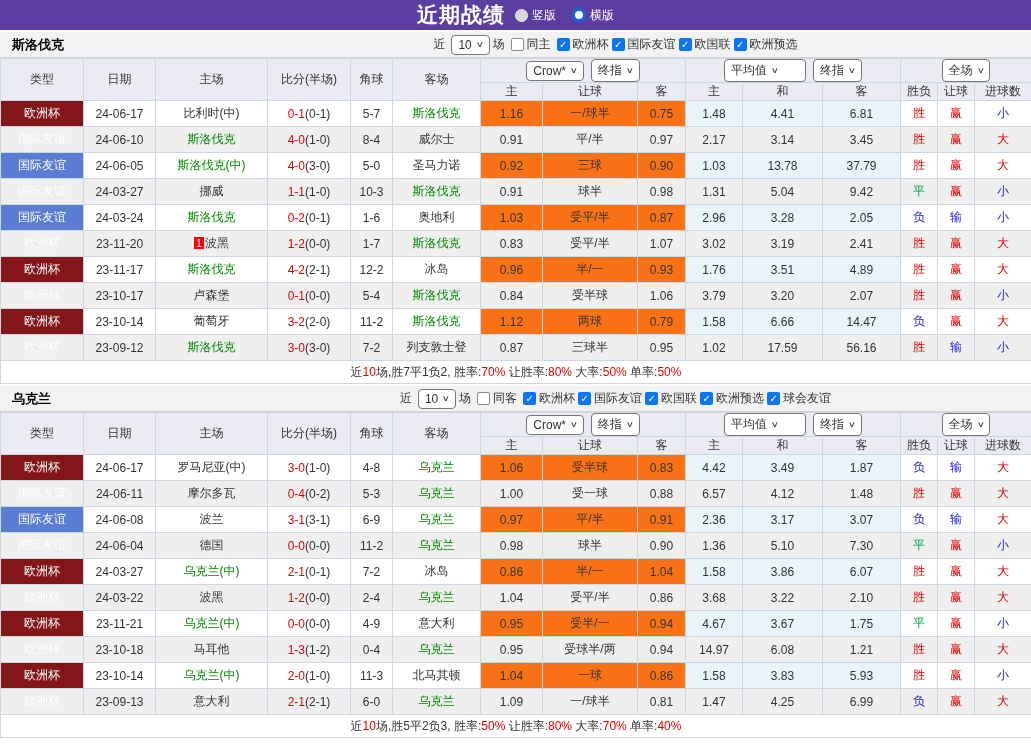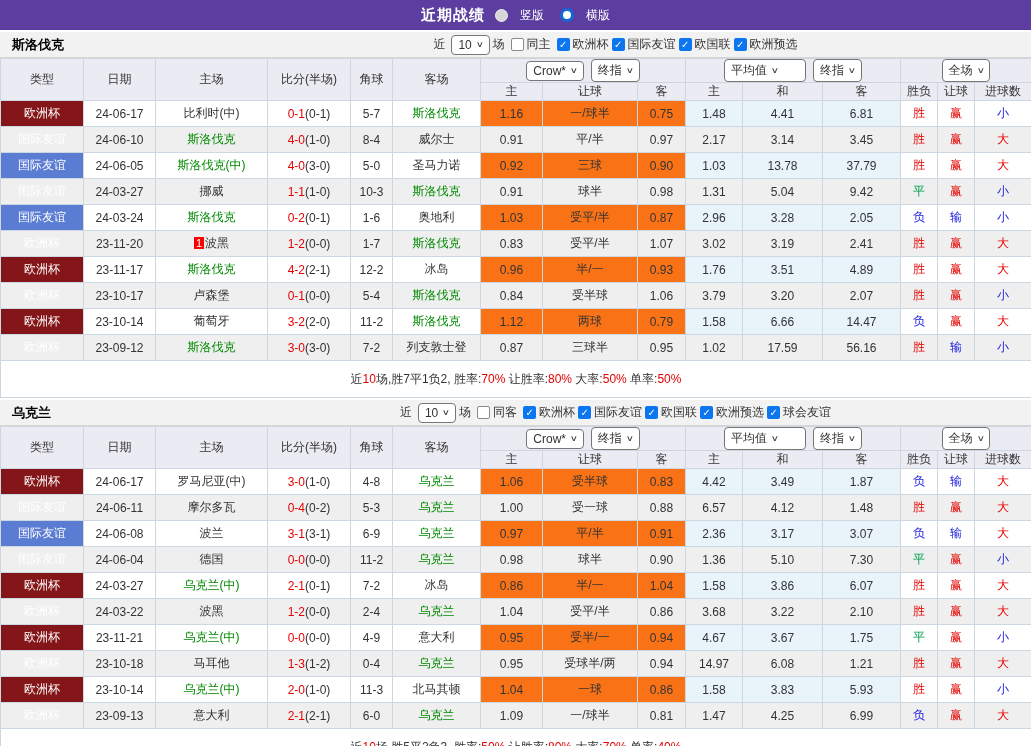--- a/index.html
+++ b/index.html
@@ -3,23 +3,23 @@
 <meta charset="utf-8">
 <style>
   * { box-sizing: border-box; }
   html,body { margin:0; padding:0; }
   body {
     width:1031px; background:#fff; color:#333;
     font-family:"Liberation Sans","DejaVu Sans",sans-serif; font-size:12px;
   }
   
   .topbar { height:30px; background:#5b3e9f; display:flex; align-items:center; justify-content:center; gap:10px; color:#fff; }
-  .topbar .title { font-weight:bold; font-size:15px; letter-spacing:1px; }
+  .topbar .title { font-weight:bold; font-size:21px; letter-spacing:1px; }
   .radio-group { display:flex; align-items:center; gap:16px; }
-  .radio-item { display:flex; align-items:center; gap:12px; cursor:pointer; }
+  .radio-item { display:flex; align-items:center; gap:4px; cursor:pointer; }
   .radio { width:13px; height:13px; border-radius:50%; display:inline-block; }
   .radio.sel { background:#d6d6d6; border:1px solid #eee; }
   .radio.unsel { background:#fff; border:3px solid #1566d6; width:14px; height:14px; }
   
   .section-bar { height:28px; background:#f2f2f2; border-top:2px solid #fff; border-bottom:1px solid #d5d5d5; display:flex; align-items:center; }
   .team-name { font-weight:bold; font-size:13px; color:#000; padding-left:12px; width:200px; flex:0 0 auto; }
   .filters { flex:1; display:flex; align-items:center; justify-content:center; gap:3px; }
   .mini-select { background:#fff; border:1px solid #767676; border-radius:4px; padding:2px 6px; display:inline-flex; align-items:center; gap:5px; cursor:pointer; white-space:nowrap; }
   .mini-select.wide { min-width:82px; justify-content:flex-start; }
   .chev { font-size:8px; color:#444; transform:scaleX(1.4); }
@@ -39,21 +39,21 @@
   tr.even td { background:#efefef; }
   td.g1 { background:#f97316; }
   td.g2 { background:#e8f3fa; }
   td.type-cup { background:#841619; color:#fff; }
   td.type-fri { background:#5b7cd3; color:#fff; }
   .green { color:#008a00; }
   .score { color:#e80000; }
   .half { color:#333; }
   .mark1 { background:#f00; color:#fff; padding:0 2px; margin-right:1px; font-size:11px; }
   .res-r { color:#e60000; } .res-g { color:#00a050; } .res-b { color:#2020dd; }
-  tr.summary td { height:37px; background:#fff; }
+  tr.summary td { height:23px; background:#fff; }
   .red { color:#e60000; }
 </style>
 </head>
 <body>
 
 <div class="topbar">
   <span class="title">近期战绩</span>
   <span class="radio-group">
     <span class="radio-item">
       <span class="radio sel"></span>

